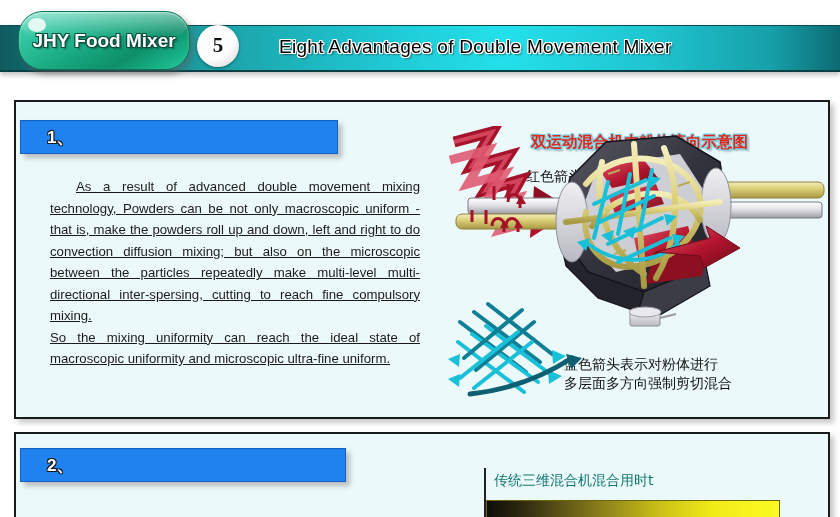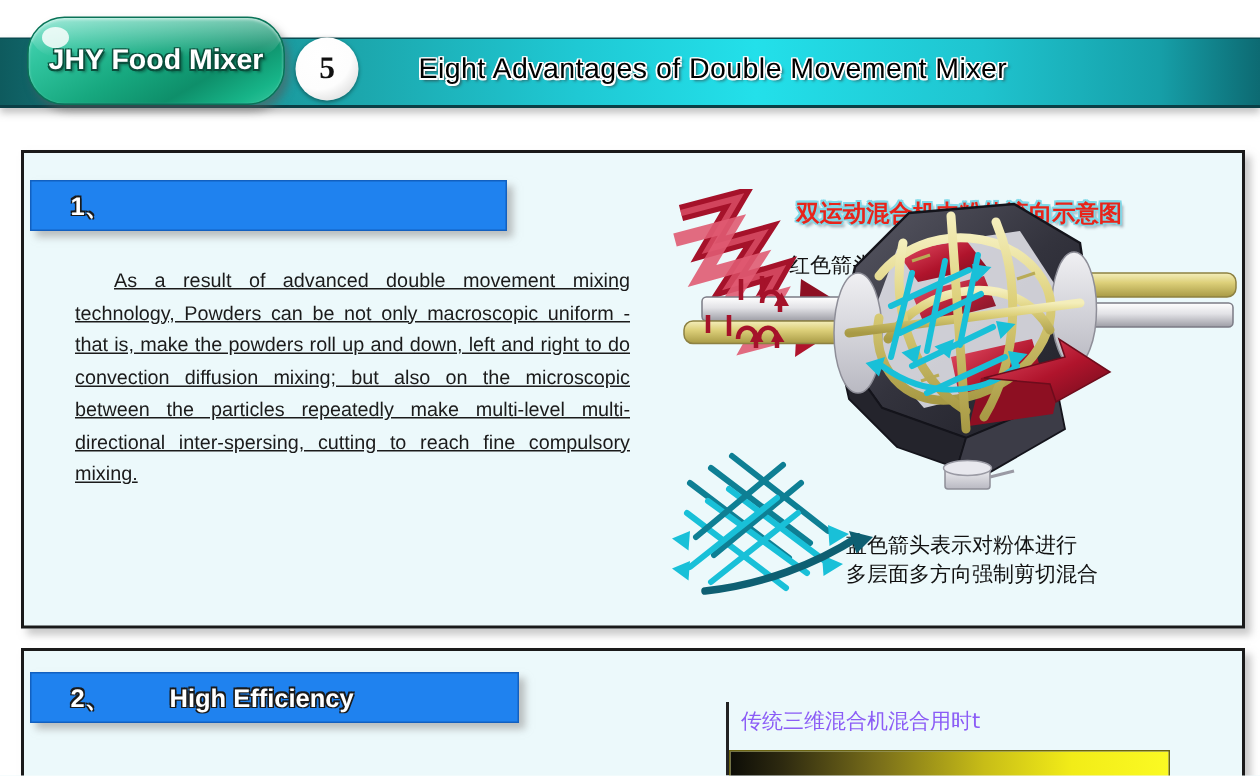--- a/index.html
+++ b/index.html
@@ -109,21 +109,21 @@
   #blue-arrow-caption{
     position:absolute;left:564px;top:355px;font-size:14px;color:#111;line-height:19px;
     font-family:"DejaVu Sans","Liberation Sans",sans-serif;white-space:nowrap;
   }
 
   
   #chart-axis{
     position:absolute;left:484px;top:468px;width:2px;height:49px;background:#222;
   }
   #chart-label-trad{
-    position:absolute;left:494px;top:472px;font-size:14px;color:#8b5cf6;white-space:nowrap;
+    position:absolute;left:494px;top:472px;font-size:14px;color:#0f766e;white-space:nowrap;
     font-family:"DejaVu Sans","Liberation Sans",sans-serif;
     text-align:center;
   }
   #chart-bar-trad{
     position:absolute;left:486px;top:500px;width:292px;height:17px;
     background:linear-gradient(90deg,#0d0d07 0%,#2e2a10 12%,#7a6f1a 34%,#c8bd17 58%,#f2ec18 78%,#fbfa23 100%);
     border:1px solid #6b6410;
   }
 
   svg{display:block;}
@@ -147,20 +147,21 @@
 </div>
 
 <div class="panel" id="panel-one"></div>
 
 <div class="section-bar" id="section-bar-1">
   <span class="num">1、</span>
 </div>
 
 <div id="uniformity-text">
   <p class="indent">As a result of advanced double movement mixing technology, Powders can be not only macroscopic uniform - that is, make the powders roll up and down, left and right to do convection diffusion mixing; but also on the microscopic between the particles repeatedly make multi-level multi-directional inter-spersing, cutting to reach fine compulsory mixing.</p>
+  <p class="flat">So the mixing uniformity can reach the ideal state of macroscopic uniformity and microscopic ultra-fine uniform.</p>
 </div>
 
 <div id="diagram-title">双运动混合机内粉体流向示意图</div>
 <div id="red-arrow-caption">红色箭头表示粉体整体运动方向</div>
 <div id="blue-arrow-caption">
   <div>蓝色箭头表示对粉体进行</div>
   <div>多层面多方向强制剪切混合</div>
 </div>
 
 <svg id="diagram-svg" width="382" height="280" viewBox="0 0 382 280">
@@ -312,18 +313,17 @@
     <rect x="182" y="186" width="30" height="14" rx="2" fill="url(#bodyLightG)" stroke="#8e8e98"></rect>
     <ellipse cx="197" cy="186" rx="16" ry="5" fill="#e8e8ee" stroke="#9a9aa4"></ellipse>
     <path d="M212 192 L228 188" stroke="#9a9aa4" stroke-width="2" fill="none"></path>
   </g>
 </svg>
 
 <div class="panel" id="panel-two"></div>
 
 <div class="section-bar" id="section-bar-2">
   <span class="num">2、</span>
-  <span class="txt">High Efficiency</span>
 </div>
 
 <div id="chart-axis"></div>
 <div id="chart-label-trad">传统三维混合机混合用时t</div>
 <div id="chart-bar-trad"></div>
 
 </body></html>

